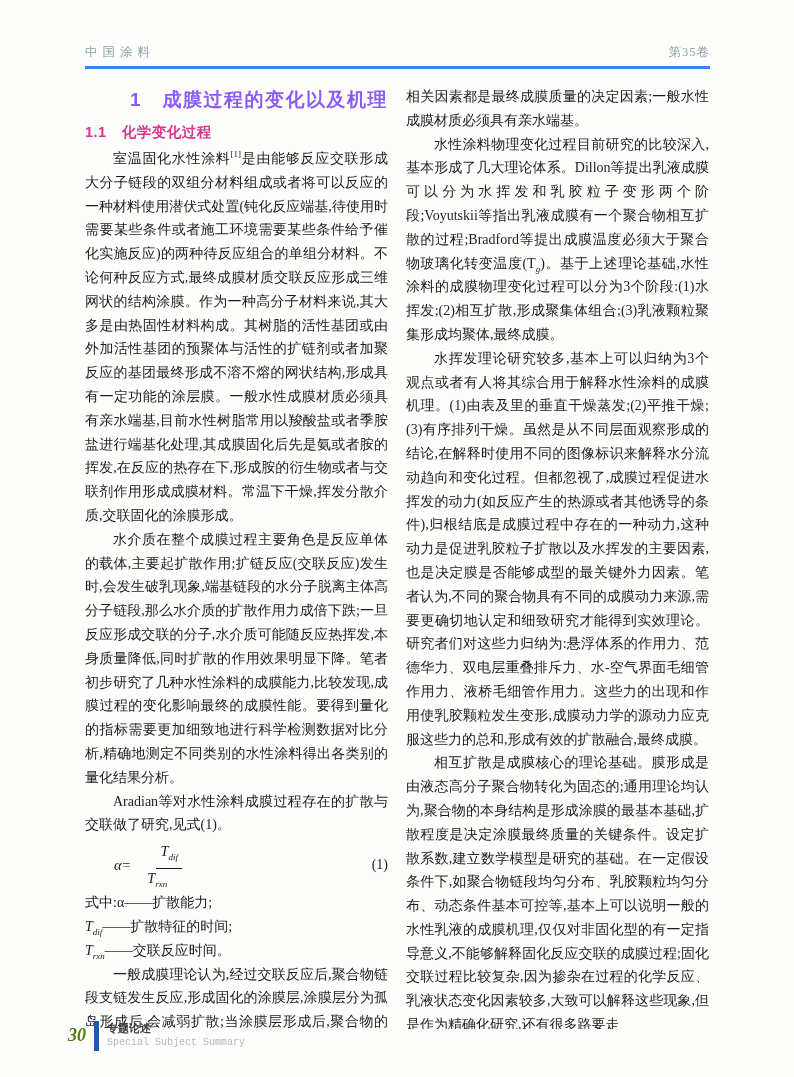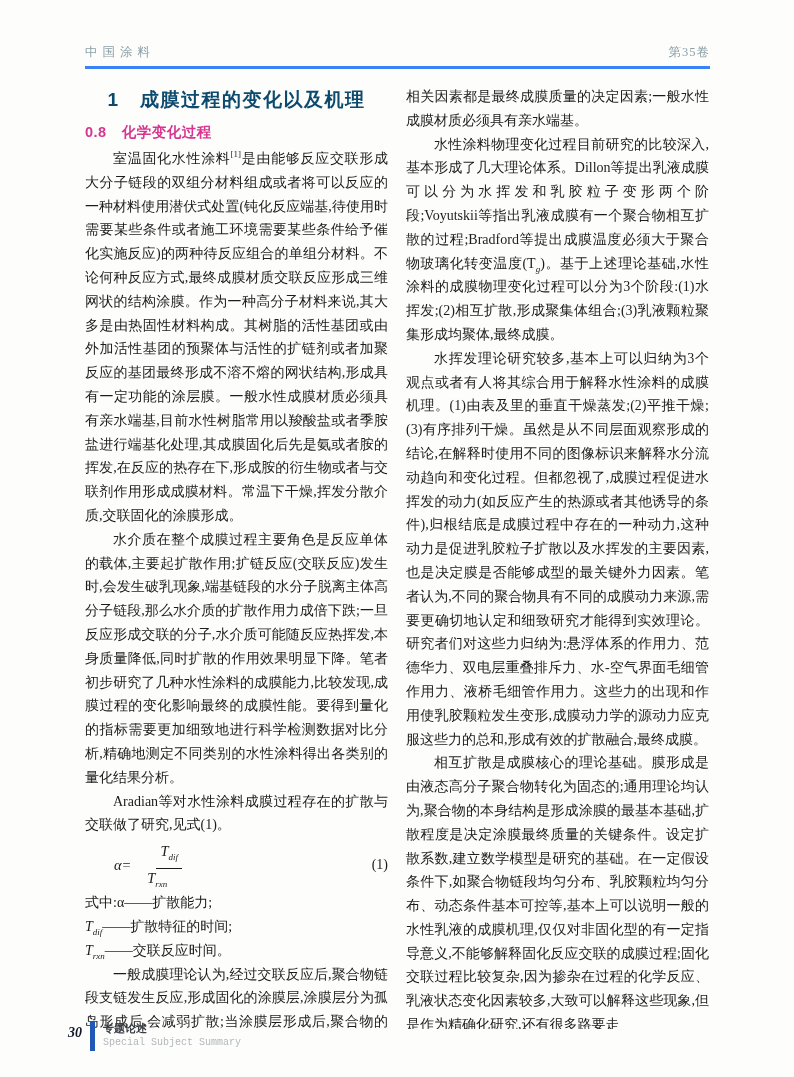--- a/index.html
+++ b/index.html
@@ -30,24 +30,24 @@
   p.body-p {
     font-size: 14px; line-height: 23.8px;
     text-indent: 2em;
   }
   p.no-indent { text-indent: 0; }
   sup.ref { font-size: 9px; vertical-align: super; line-height: 0; }
   sub.var { font-size: 9px; font-style: italic; vertical-align: sub; line-height: 0; }
   i.sym { font-style: italic; }
   
   .h-main {
-    color: #0c4a6e;
+    color: #8b5cf6;
     font-family: "Liberation Sans", "DejaVu Sans", sans-serif;
     font-weight: bold; font-size: 19px; letter-spacing: 1.5px;
-    margin: 2px 0 10px 0; text-align: center;
+    margin: 2px 0 10px 0; text-align: right;
   }
   .h-sub {
     color: #d6368f;
     font-family: "Liberation Sans", "DejaVu Sans", sans-serif;
     font-weight: bold; font-size: 14.5px; letter-spacing: 0.5px;
     margin: 4px 0 5px 0; text-align: left;
   }
   
   .formula-row {
     display: flex; align-items: center;
@@ -59,22 +59,22 @@
   .frac .num { display: block; border-bottom: 1.2px solid #1c1c1c; padding: 0 4px 8px 4px; margin-left: 24px; }
   .frac .den { display: block; padding: 1px 4px 0 4px; }
   .eq-no { margin-left: auto; font-style: normal; font-size: 14px; }
   p.def-line { font-size: 14px; line-height: 23.8px; text-indent: 0; text-align: left; }
   
   .page-footer {
     position: absolute; left: 68px; top: 1021px;
     display: flex; align-items: flex-start;
   }
   .page-num {
-    color: #0f172a; font-style: italic; font-weight: bold;
-    font-size: 14px; margin: 4px 8px 12px 0;
+    color: #4d7c0f; font-style: italic; font-weight: bold;
+    font-size: 18px; margin: 4px 8px 12px 0;
   }
   .footer-bar { width: 5px; height: 30px; background: #2058b8; margin-right: 8px; }
   .footer-labels { display: flex; flex-direction: column; }
   .footer-cn {
     font-family: "Liberation Sans", "DejaVu Sans", sans-serif;
     font-weight: bold; font-size: 11px; color: #3a3f44; line-height: 15px;
   }
   .footer-en {
     font-family: Liberation Mono, monospace;
     font-size: 10px; color: #b3b7ba; line-height: 13px; text-align: center;
@@ -87,21 +87,21 @@
 
   <div class="page-header">
     <span class="journal-name">中国涂料</span>
     <span class="volume-no">第35卷</span>
   </div>
 
   <div class="columns">
 
     <div class="col">
       <div class="h-main">1　成膜过程的变化以及机理</div>
-      <div class="h-sub">0.8　化学变化过程</div>
+      <div class="h-sub">1.1　化学变化过程</div>
 
       <p class="body-p"><span>室温固化水性涂料</span><sup class="ref">[1]</sup><span>是由能够反应交联形成大分子链段的双组分材料组成或者将可以反应的一种材料使用潜伏式处置(钝化反应端基,待使用时需要某些条件或者施工环境需要某些条件给予催化实施反应)的两种待反应组合的单组分材料。不论何种反应方式,最终成膜材质交联反应形成三维网状的结构涂膜。作为一种高分子材料来说,其大多是由热固性材料构成。其树脂的活性基团或由外加活性基团的预聚体与活性的扩链剂或者加聚反应的基团最终形成不溶不熔的网状结构,形成具有一定功能的涂层膜。一般水性成膜材质必须具有亲水端基,目前水性树脂常用以羧酸盐或者季胺盐进行端基化处理,其成膜固化后先是氨或者胺的挥发,在反应的热存在下,形成胺的衍生物或者与交联剂作用形成成膜材料。常温下干燥,挥发分散介质,交联固化的涂膜形成。</span></p>
 
       <p class="body-p">水介质在整个成膜过程主要角色是反应单体的载体,主要起扩散作用;扩链反应(交联反应)发生时,会发生破乳现象,端基链段的水分子脱离主体高分子链段,那么水介质的扩散作用力成倍下跌;一旦反应形成交联的分子,水介质可能随反应热挥发,本身质量降低,同时扩散的作用效果明显下降。笔者初步研究了几种水性涂料的成膜能力,比较发现,成膜过程的变化影响最终的成膜性能。要得到量化的指标需要更加细致地进行科学检测数据对比分析,精确地测定不同类别的水性涂料得出各类别的量化结果分析。</p>
 
       <p class="body-p">Aradian等对水性涂料成膜过程存在的扩散与交联做了研究,见式(1)。</p>
 
       <div class="formula-row">
         <span class="f-lhs">α=</span>
         <span class="frac">

